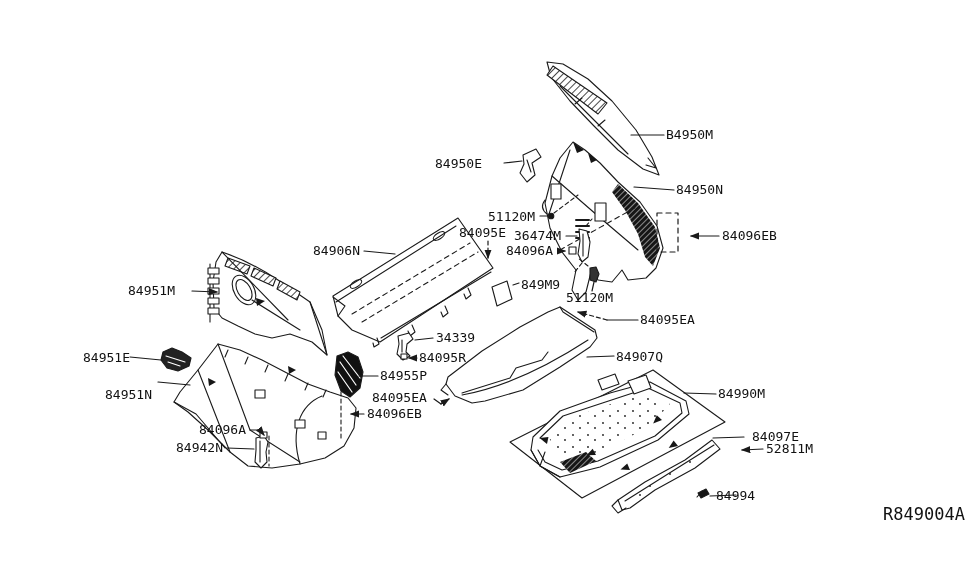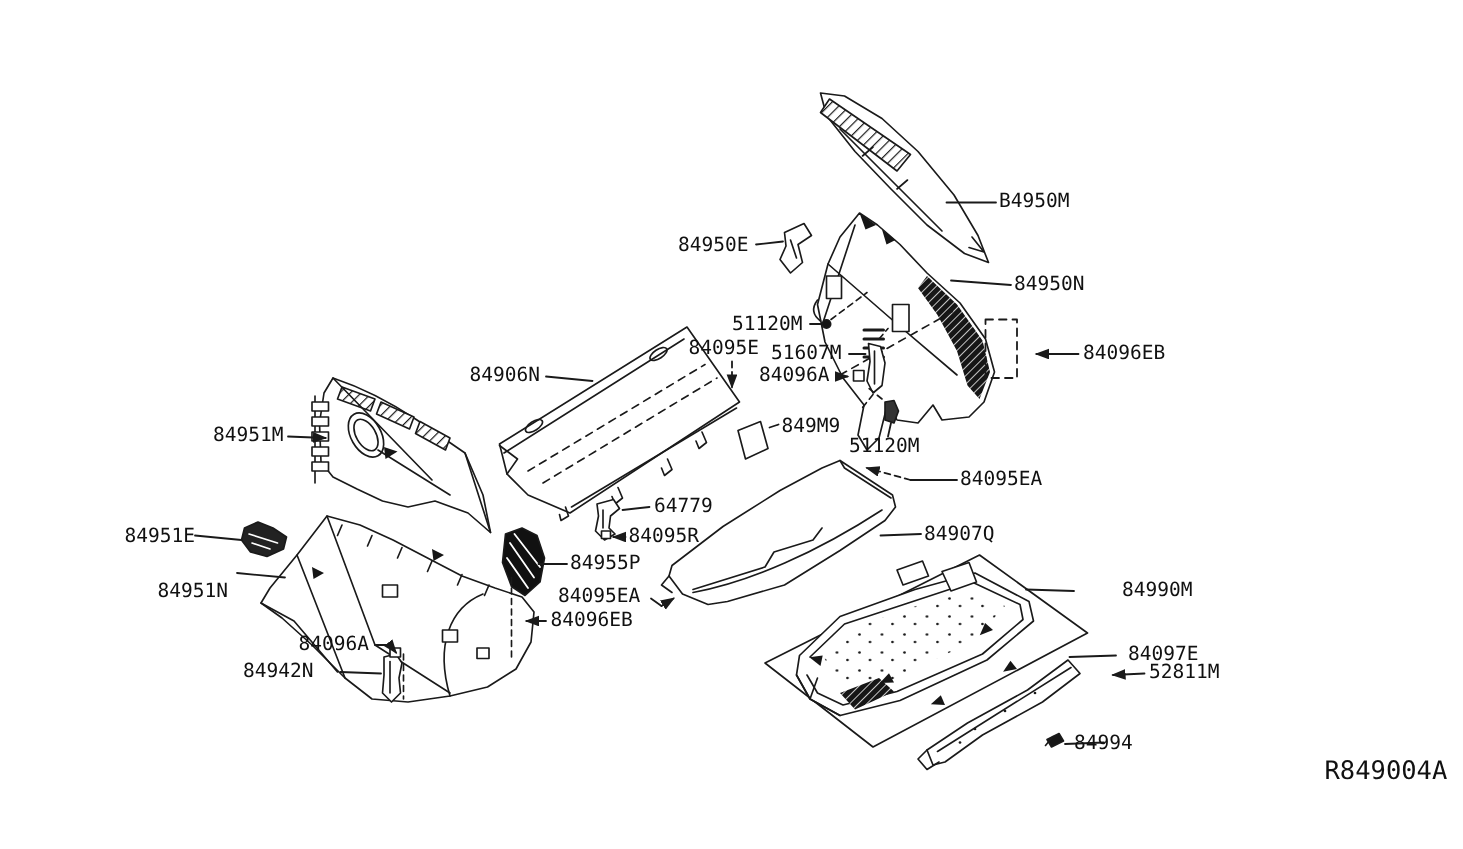--- a/index.html
+++ b/index.html
@@ -220,41 +220,41 @@
       <path marker-end="url(#arw)" d="M763,449 L742,450"></path>
       <path d="M250,430 L260,430"></path>
       <path marker-end="url(#arw)" d="M260,430 L264,435"></path>
       <path d="M227,448 L254,449"></path>
       <path d="M736,495 L710,496"></path>
     </g>
   </g>
 </svg>
 
 <span class="lbl" style="left:666px;top:128px">B4950M</span>
-<span class="lbl" style="left:452px;top:157px">84950E</span>
+<span class="lbl" style="left:435px;top:157px">84950E</span>
 <span class="lbl" style="left:676px;top:183px">84950N</span>
 <span class="lbl" style="left:488px;top:210px">51120M</span>
 <span class="lbl" style="left:459px;top:226px">84095E</span>
-<span class="lbl" style="left:514px;top:229px">51607M</span>
+<span class="lbl" style="left:514px;top:229px">36474M</span>
 <span class="lbl" style="left:506px;top:244px">84096A</span>
 <span class="lbl" style="left:722px;top:229px">84096EB</span>
 <span class="lbl" style="left:313px;top:244px">84906N</span>
 <span class="lbl" style="left:521px;top:278px">849M9</span>
 <span class="lbl" style="left:566px;top:291px">51120M</span>
-<span class="lbl" style="left:142px;top:284px">84951M</span>
+<span class="lbl" style="left:128px;top:284px">84951M</span>
 <span class="lbl" style="left:640px;top:313px">84095EA</span>
-<span class="lbl" style="left:436px;top:331px">64779</span>
+<span class="lbl" style="left:436px;top:331px">34339</span>
 <span class="lbl" style="left:616px;top:350px">84907Q</span>
 <span class="lbl" style="left:83px;top:351px">84951E</span>
 <span class="lbl" style="left:419px;top:351px">84095R</span>
 <span class="lbl" style="left:380px;top:369px">84955P</span>
 <span class="lbl" style="left:105px;top:388px">84951N</span>
-<span class="lbl" style="left:748px;top:387px">84990M</span>
+<span class="lbl" style="left:718px;top:387px">84990M</span>
 <span class="lbl" style="left:372px;top:391px">84095EA</span>
 <span class="lbl" style="left:367px;top:407px">84096EB</span>
 <span class="lbl" style="left:752px;top:430px">84097E</span>
 <span class="lbl" style="left:766px;top:442px">52811M</span>
 <span class="lbl" style="left:199px;top:423px">84096A</span>
-<span class="lbl" style="left:162px;top:441px">84942N</span>
+<span class="lbl" style="left:176px;top:441px">84942N</span>
 <span class="lbl" style="left:716px;top:489px">84994</span>
 <span class="ref" style="left:883px;top:506px">R849004A</span>
 
 </div>
 
 </body></html>

